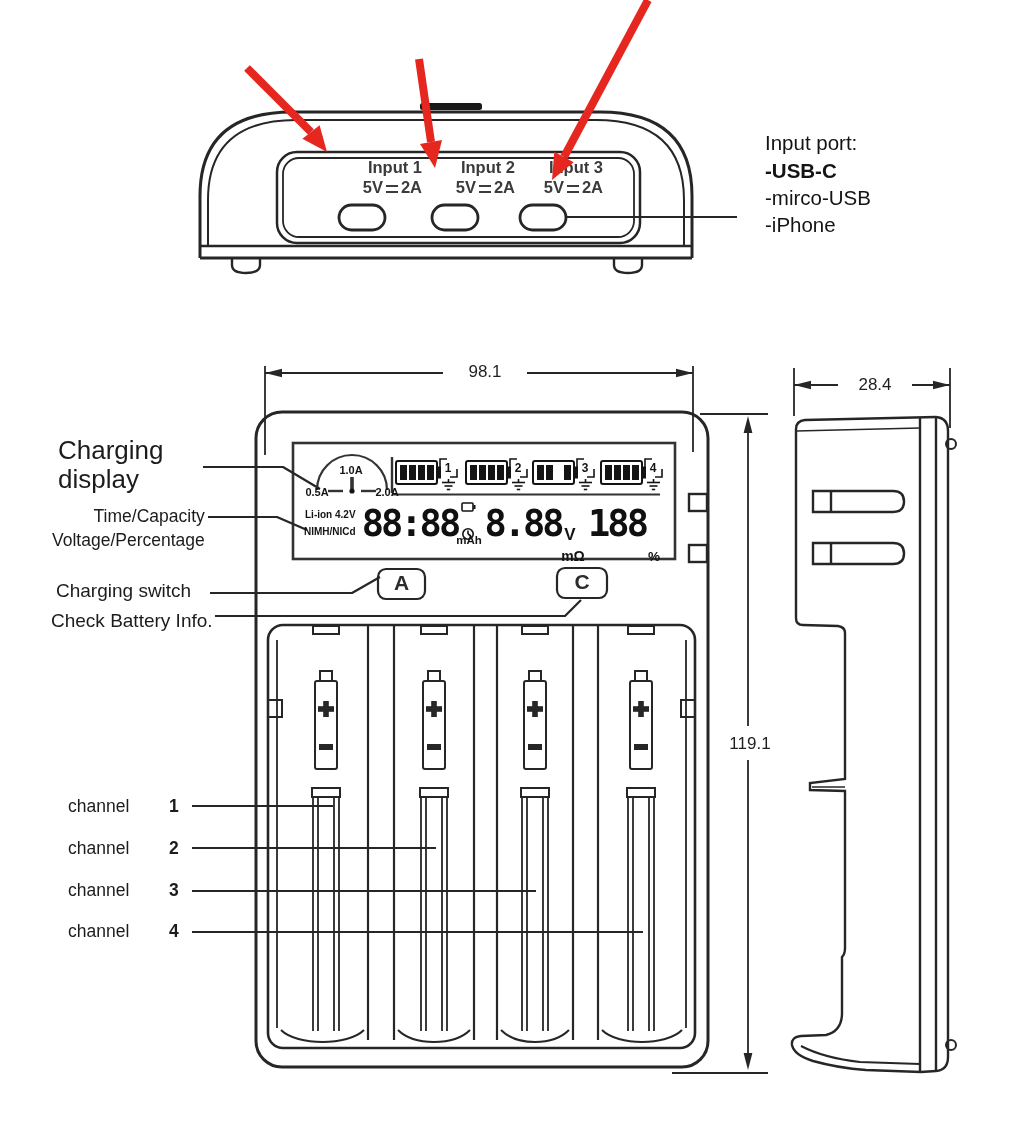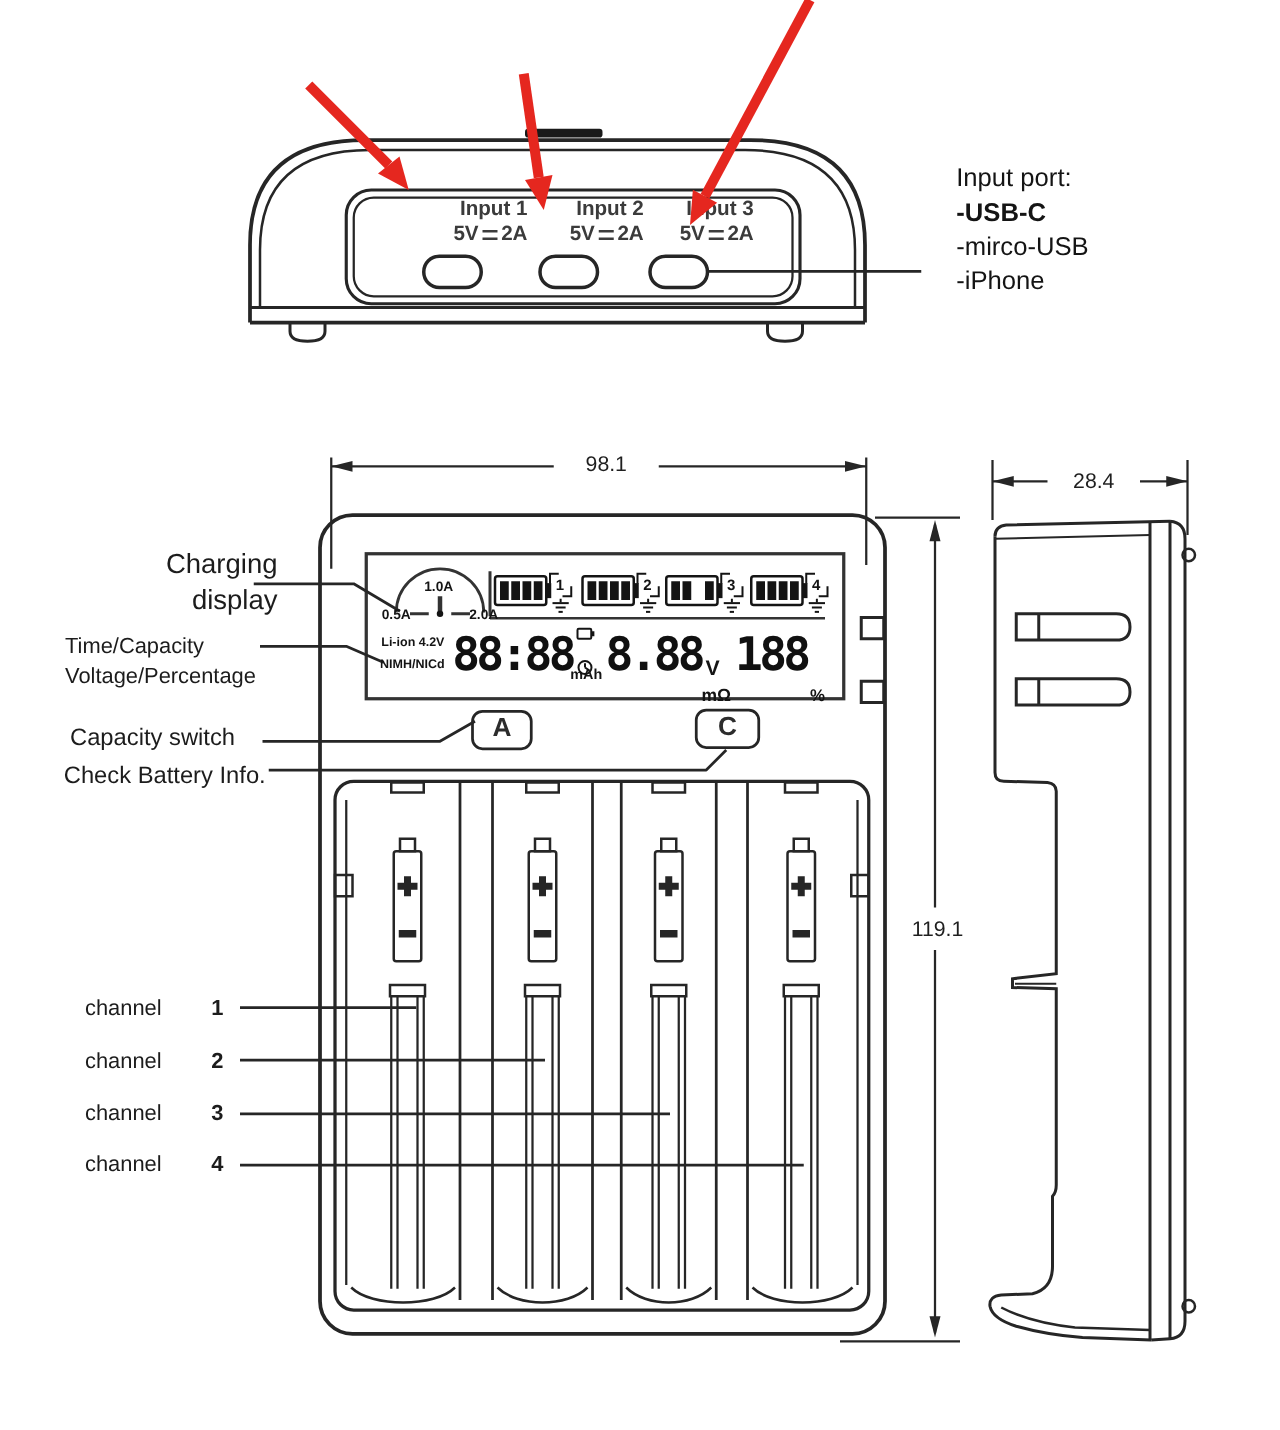--- a/index.html
+++ b/index.html
@@ -1,32 +1,32 @@
 <!DOCTYPE html>
 <html><head>
 <meta charset="utf-8">
 <style>
   html,body{margin:0;padding:0;background:#ffffff;}
   #canvas{position:relative;width:1024px;height:1144px;background:#ffffff;overflow:hidden;
           font-family:"Liberation Sans",sans-serif;}
   svg{position:absolute;left:0;top:0;}
   #lineart{z-index:1;}
   #arrows{z-index:3;}
-  .txt{position:absolute;z-index:2;color:#1c1c1c;white-space:nowrap;}
+  .txt{position:absolute;z-index:2;color:#1c1c1c;white-space:nowrap;text-align:right;}
   .center{text-align:center;}
   .note-title{font-size:20.5px;color:#141414;}
   .note-item{font-size:20.5px;color:#141414;}
   .note-bold{font-weight:bold;}
   .input-col{width:120px;text-align:right;color:#3b3b3b;font-weight:600;font-size:16.5px;line-height:20px;}
   .dc{display:inline-block;width:14px;height:11px;position:relative;margin:0 2px;vertical-align:-1px;}
   .dc::before{content:"";position:absolute;left:1px;right:1px;top:2px;border-top:2.2px solid #3c3c3c;}
   .dc::after{content:"";position:absolute;left:1px;right:1px;top:7.5px;border-top:2px dashed #3c3c3c;}
   .dim{font-size:17px;color:#1f1f1f;background:#fff;padding:0 2px;}
   .callout{color:#1c1c1c;}
-  .charging{width:164px;text-align:right;font-size:22px;line-height:29px;}
+  .charging{width:164px;text-align:left;font-size:26px;line-height:29px;}
   .small-callout{font-size:17.5px;line-height:23.5px;}
   .mid-callout{font-size:19px;}
   .chan-label{font-size:17.5px;}
   .chan-num{font-size:17.5px;font-weight:bold;}
   .btn-letter{font-size:21px;font-weight:600;color:#2c2c2c;text-align:center;}
   .lcd-tiny{font-size:11px;font-weight:bold;color:#141414;}
   .lcd-chem{font-size:10px;font-weight:bold;color:#141414;}
   .seg{font-family:"DejaVu Sans Mono",monospace;font-weight:bold;font-size:37px;
        letter-spacing:-3px;color:#101010;text-align:center;line-height:38px;}
   .lcd-unit{font-weight:bold;color:#141414;text-align:center;margin-top:22px;}
@@ -283,21 +283,21 @@
 <div class="txt dim center" style="left:838px;top:375px;width:70px;">28.4</div>
 
 <div class="txt callout charging" style="left:58px;top:436px;">
   <div>Charging</div>
   <div>display</div>
 </div>
 <div class="txt callout small-callout" style="left:52px;top:505px;">
   <div>Time/Capacity</div>
   <div>Voltage/Percentage</div>
 </div>
-<div class="txt callout mid-callout" style="left:56px;top:580px;">Capacity switch</div>
+<div class="txt callout mid-callout" style="left:56px;top:580px;">Charging switch</div>
 <div class="txt callout mid-callout" style="left:51px;top:610px;">Check Battery Info.</div>
 
 <div class="txt chan-label" style="left:68px;top:796px;">channel</div>
 <div class="txt chan-num" style="left:169px;top:796px;">1</div>
 <div class="txt chan-label" style="left:68px;top:838px;">channel</div>
 <div class="txt chan-num" style="left:169px;top:838px;">2</div>
 <div class="txt chan-label" style="left:68px;top:880px;">channel</div>
 <div class="txt chan-num" style="left:169px;top:880px;">3</div>
 <div class="txt chan-label" style="left:68px;top:921px;">channel</div>
 <div class="txt chan-num" style="left:169px;top:921px;">4</div>

